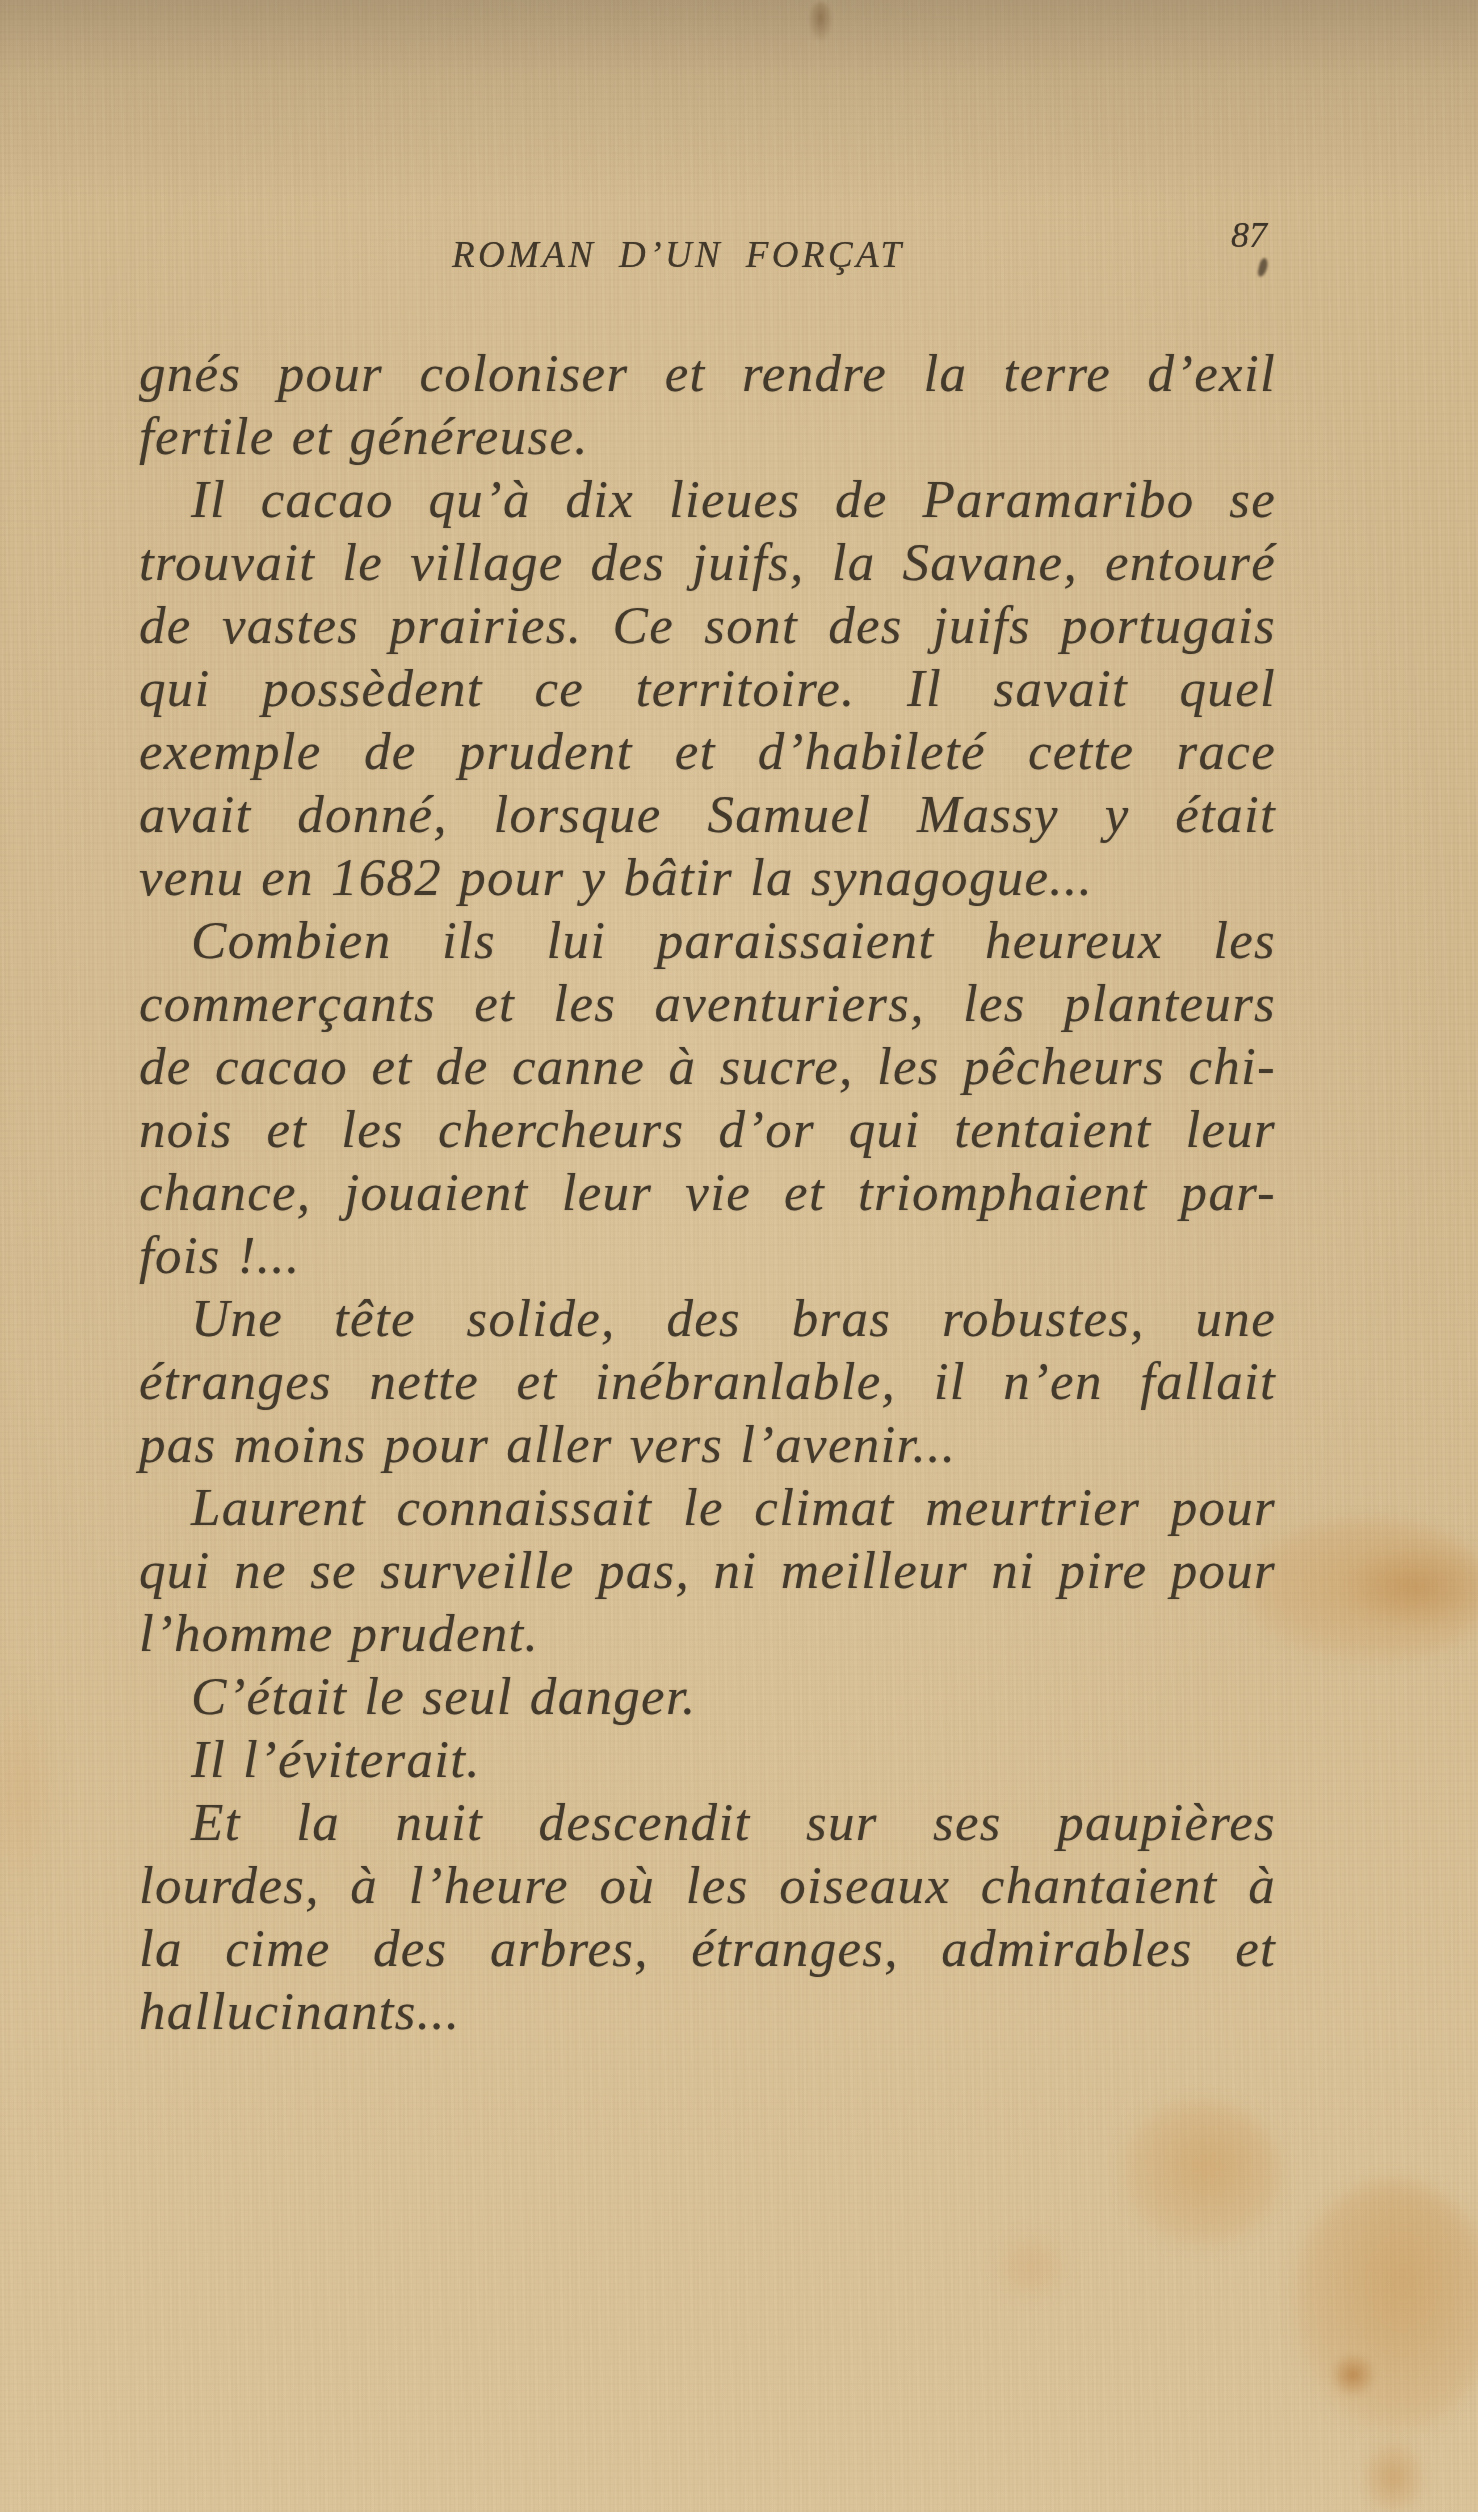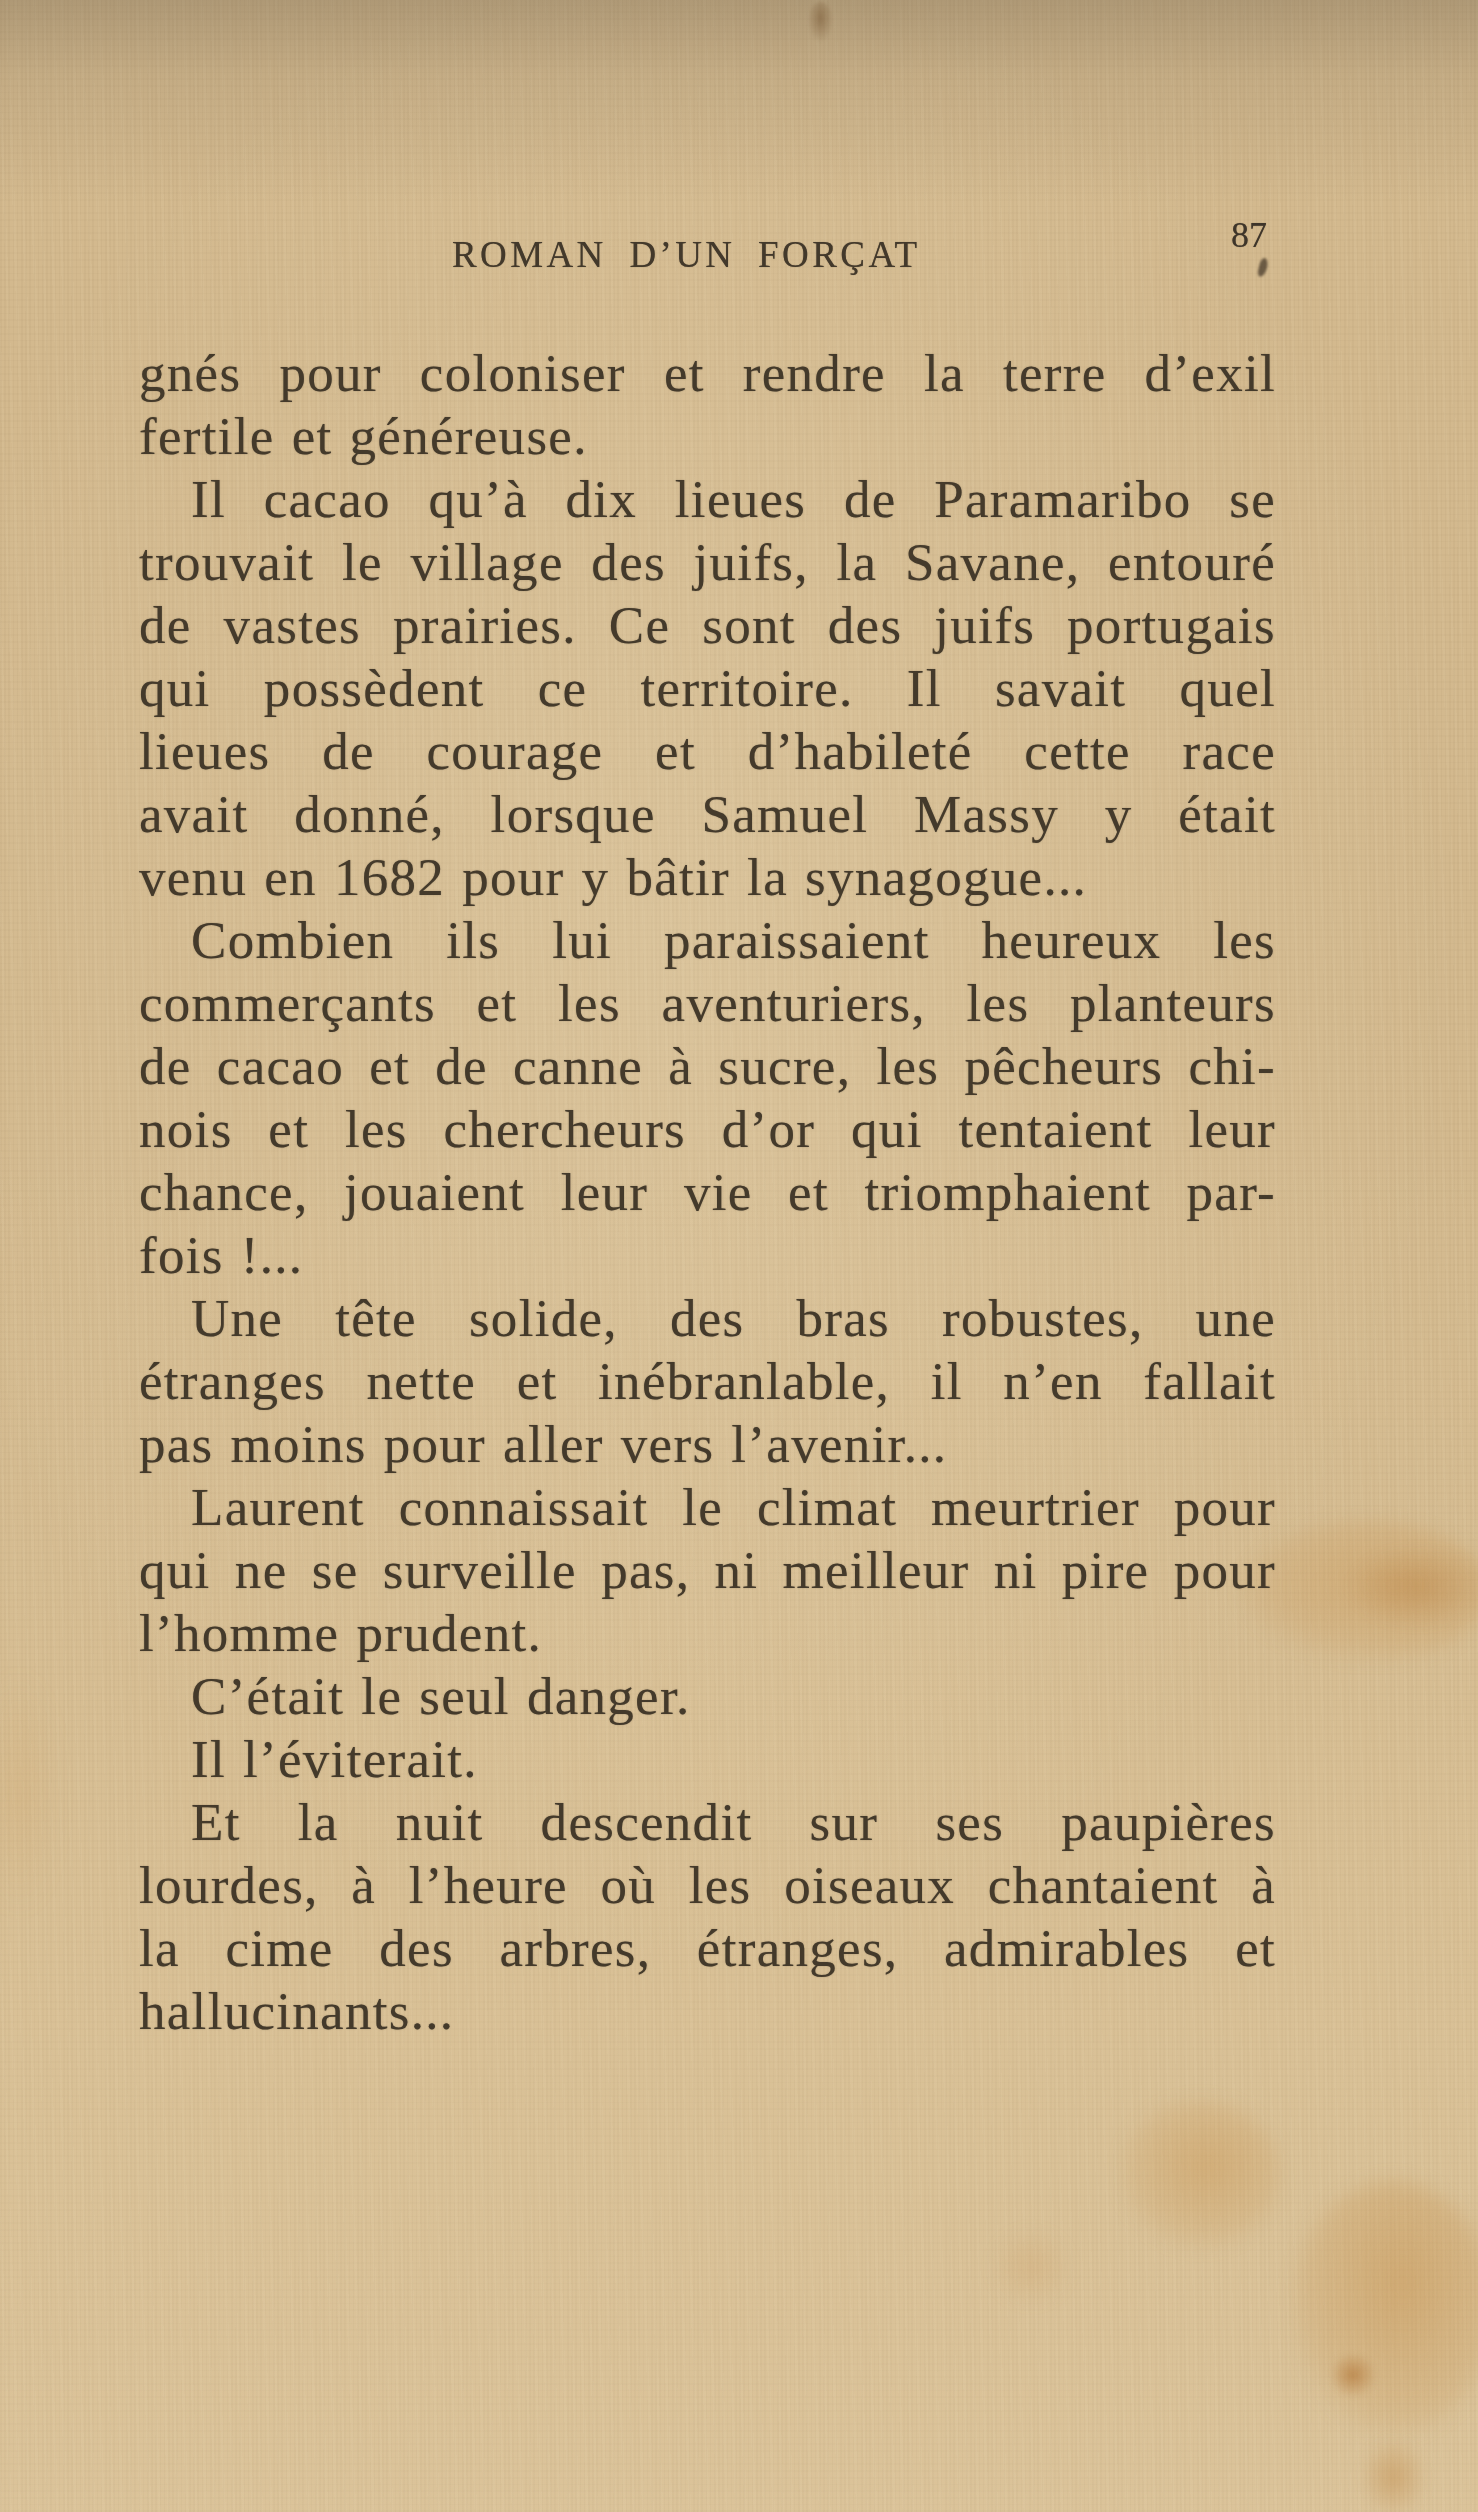--- a/index.html
+++ b/index.html
@@ -20,20 +20,21 @@
       radial-gradient(ellipse 1094px 1431px at 46% 38%, rgba(255,246,218,0.18), rgba(255,246,218,0) 72%),
       
       radial-gradient(ellipse 1936px 2947px at 50% 48%, rgba(0,0,0,0) 58%, rgba(112,90,60,0.18) 100%),
       
       repeating-linear-gradient(90deg, rgba(120,96,62,0.05) 0 1.7px, rgba(0,0,0,0) 1.7px 4.2px),
       repeating-linear-gradient(88deg, rgba(236,220,184,0.07) 0 2.5px, rgba(0,0,0,0) 2.5px 9.3px),
       
       repeating-linear-gradient(0deg, rgba(134,110,74,0.04) 0 1.7px, rgba(0,0,0,0) 1.7px 6.7px);
     font-family:"Liberation Serif","DejaVu Serif",serif;
     color:#453a2c;
+    font-style:italic;
   }
 
   
   .running-title {
     position:absolute; top:236px; left:452px;
     font-size:37px; line-height:1;
     letter-spacing:3.4px; word-spacing:10px;
     color:#43392b;
     text-shadow:0 0 0.8px rgba(58,48,34,0.65);
     white-space:nowrap;
@@ -119,21 +120,21 @@
   <main class="text-block">
       <div class="paragraph">
         <div class="line">gnés pour coloniser et rendre la terre d’exil</div>
         <div class="line last">fertile et généreuse.</div>
       </div>
       <div class="paragraph">
         <div class="line indent">Il cacao qu’à dix lieues de Paramaribo se</div>
         <div class="line">trouvait le village des juifs, la Savane, entouré</div>
         <div class="line">de vastes prairies. Ce sont des juifs portugais</div>
         <div class="line">qui possèdent ce territoire. Il savait quel</div>
-        <div class="line">lieues de courage et d’habileté cette race</div>
+        <div class="line">exemple de prudent et d’habileté cette race</div>
         <div class="line">avait donné, lorsque Samuel Massy y était</div>
         <div class="line last">venu en 1682 pour y bâtir la synagogue...</div>
       </div>
       <div class="paragraph">
         <div class="line indent">Combien ils lui paraissaient heureux les</div>
         <div class="line">commerçants et les aventuriers, les planteurs</div>
         <div class="line">de cacao et de canne à sucre, les pêcheurs chi-</div>
         <div class="line">nois et les chercheurs d’or qui tentaient leur</div>
         <div class="line">chance, jouaient leur vie et triomphaient par-</div>
         <div class="line last">fois !...</div>

